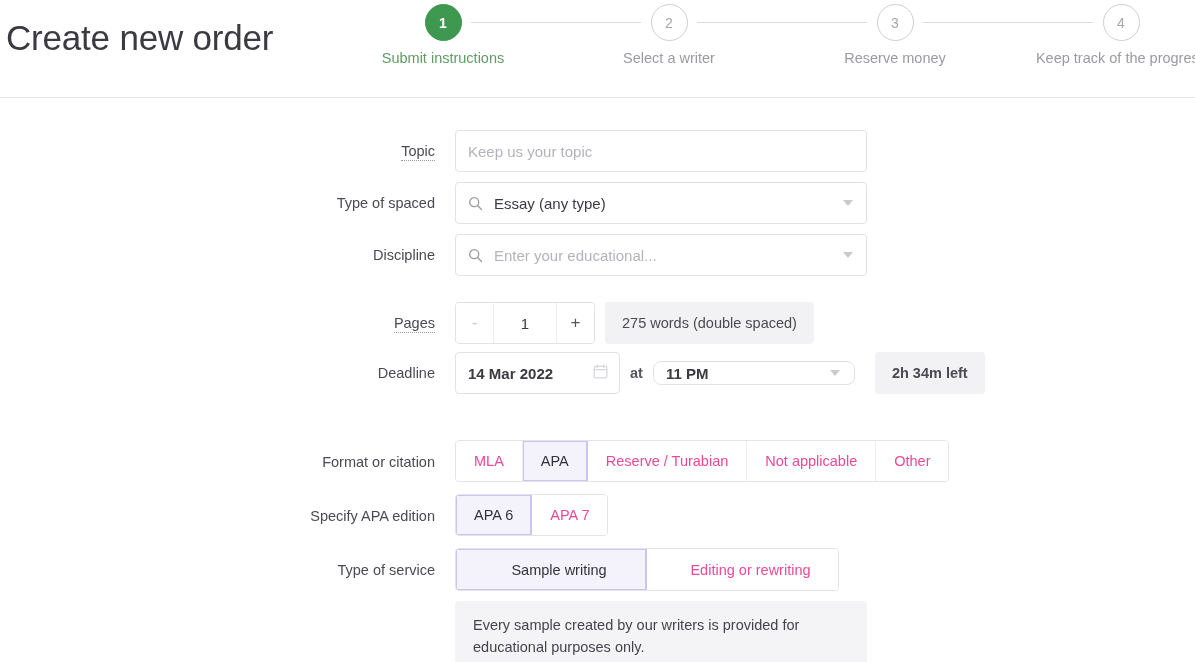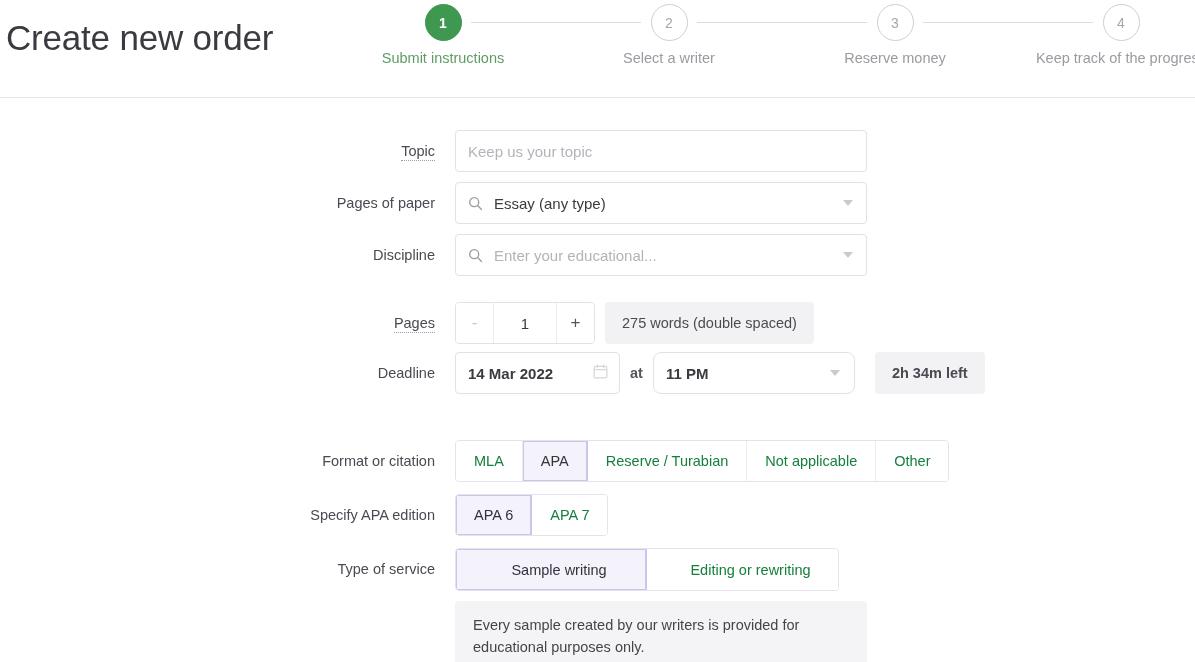--- a/index.html
+++ b/index.html
@@ -81,21 +81,21 @@
   }
   .step:last-child .step-line { display: none; }
 
   
   .form {
     position: relative;
     padding-top: 32px;
   }
   .row {
     display: flex;
-    align-items: center;
+    align-items: flex-end;
     margin-bottom: 0;
   }
   .label {
     width: 455px;
     text-align: right;
     padding-right: 20px;
     font-size: 14.5px;
     color: #4a4a52;
     line-height: 20px;
   }
@@ -182,21 +182,21 @@
     align-items: center;
     padding: 0 12px;
     font-size: 15px;
     color: #3a3a40;
     position: relative;
   }
   .cal-icon { position: absolute; right: 11px; top: 50%; transform: translateY(-50%); }
   .at-text { font-size: 14.5px; color: #55555d; margin: 0 10px; line-height: 42px; }
   .time-box {
     width: 202px;
-    height: 42px;
+    height: 24px;
     border: 1px solid #e2e2e6;
     border-radius: 8px;
     background: #fff;
     display: flex;
     align-items: center;
     padding: 0 12px;
     font-size: 15px;
     color: #3a3a40;
     position: relative;
   }
@@ -210,21 +210,21 @@
     background: #fff;
     width: max-content;
   }
   .seg-btn {
     height: 40px;
     padding: 0 18px;
     display: flex;
     align-items: center;
     justify-content: center;
     font-size: 14.5px;
-    color: #15803d;
+    color: #ec4899;
     background: #fff;
     border-right: 1px solid #ededf0;
     white-space: nowrap;
   }
   .seg-btn:last-child { border-right: none; }
   .seg-btn.selected {
     background: #f4f2fb;
     color: #33333a;
     box-shadow: inset 0 0 0 1px #cdc4ee;
     border-right-color: #cdc4ee;
@@ -281,21 +281,21 @@
   <div class="row" style="margin-bottom:10px;">
     <div class="label" style="line-height:42px;"><span class="hinted">Topic</span></div>
     <div class="field">
       <div class="input-box">
         <span class="placeholder">Keep us your topic</span>
       </div>
     </div>
   </div>
 
   <div class="row" style="margin-bottom:10px;">
-    <div class="label" style="line-height:42px;">Pages of paper</div>
+    <div class="label" style="line-height:42px;">Type of spaced</div>
     <div class="field">
       <div class="input-box">
         <span class="search-icon">
           <svg width="15" height="15" viewBox="0 0 16 16">
               <circle cx="6.6" cy="6.6" r="4.8" fill="none" stroke="#9a9aa1" stroke-width="1.4"></circle>
               <line x1="10.2" y1="10.2" x2="14.4" y2="14.4" stroke="#9a9aa1" stroke-width="1.4" stroke-linecap="round"></line>
             </svg>
         </span>
         <span class="value-text">Essay (any type)</span>
         <span class="caret"></span>

